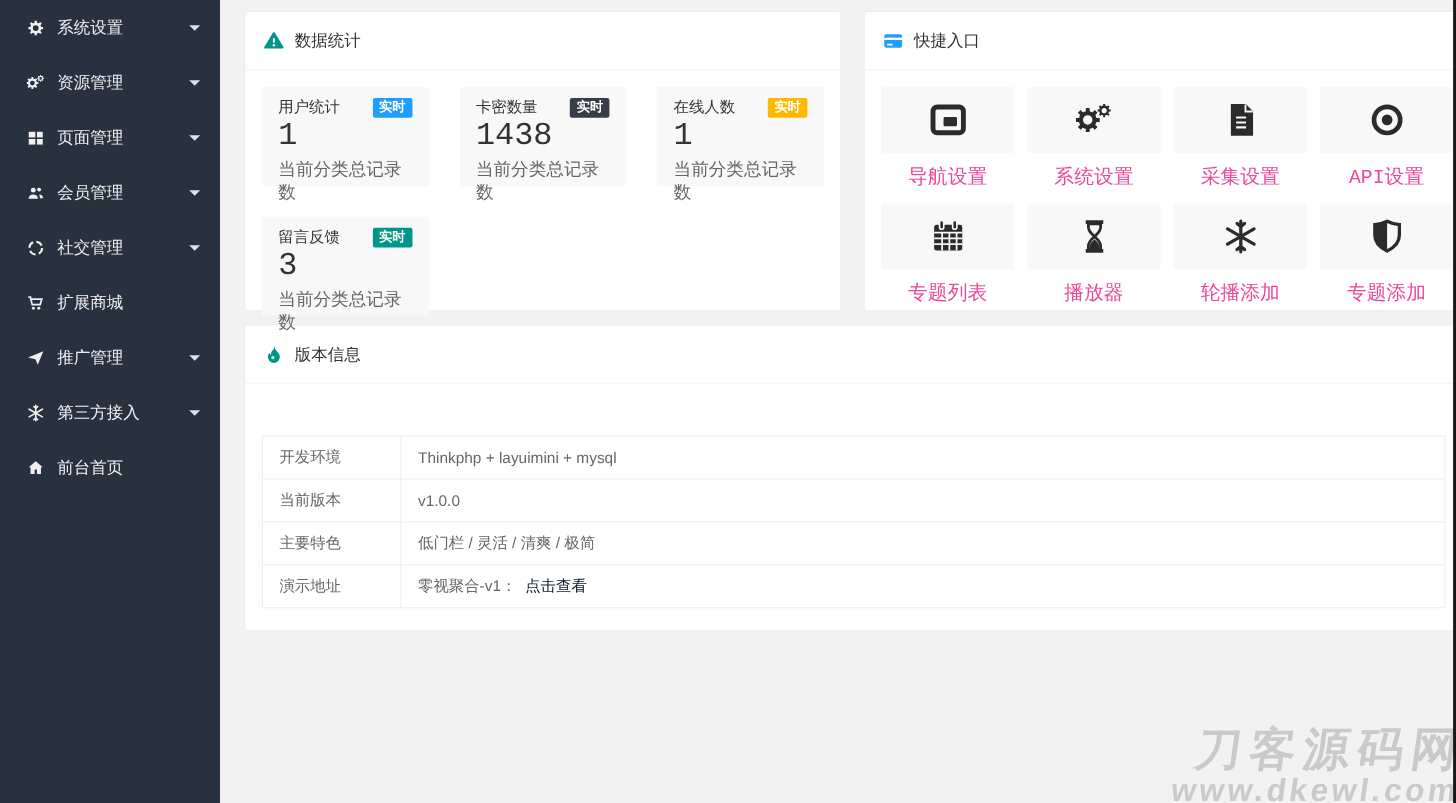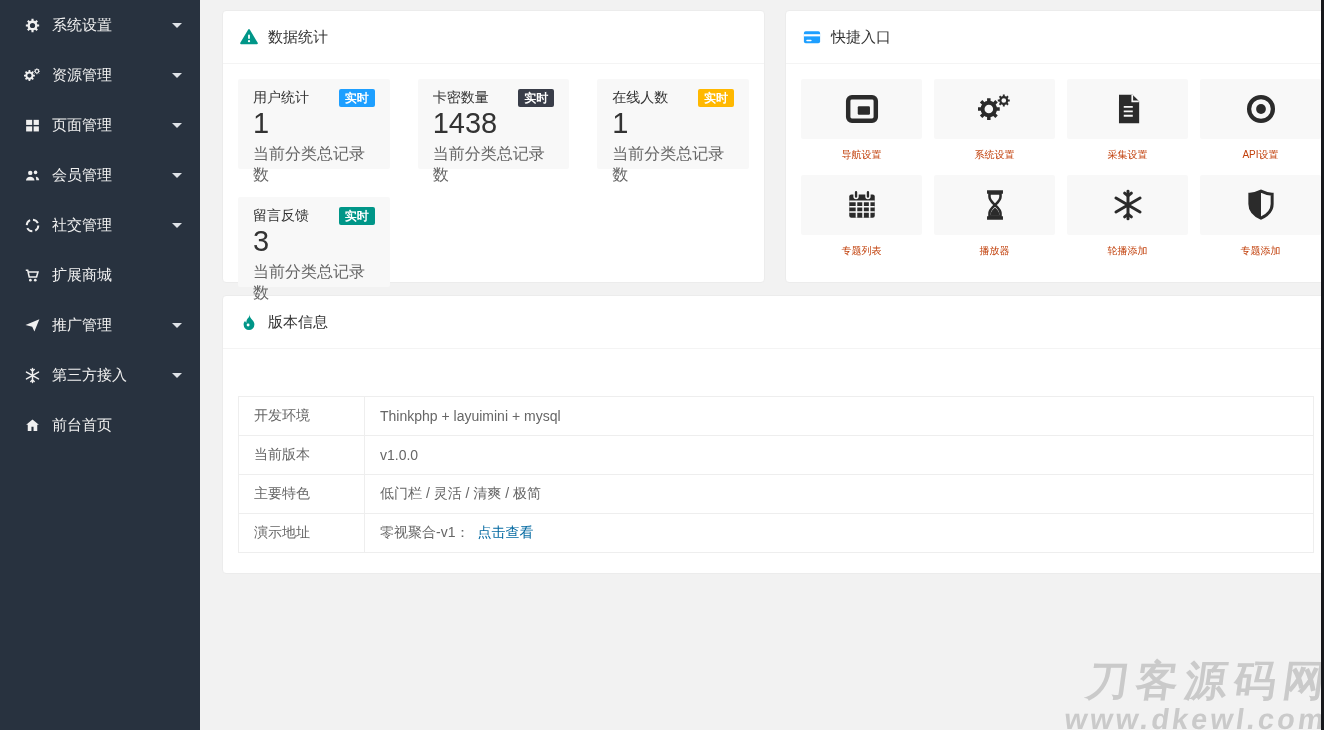--- a/index.html
+++ b/index.html
@@ -9,48 +9,48 @@
     font-family:"Liberation Sans","DejaVu Sans",sans-serif;
   }
   
   .sidebar{position:absolute;left:0;top:0;width:200px;height:730px;background:#28323F;z-index:2;}
   .nav-item{height:50px;display:flex;align-items:center;padding:0 18px 0 24px;color:#f0f0f0;font-size:15px;cursor:pointer;box-sizing:border-box;}
   .nav-icon{width:17px;height:17px;margin-right:11px;display:flex;color:#f0f0f0;flex:0 0 auto;}
   .nav-icon svg{width:100%;height:100%;}
   .chev{margin-left:auto;width:0;height:0;border-left:5px solid transparent;border-right:5px solid transparent;border-top:5.5px solid #dfe3e8;}
   
   .main{position:absolute;left:200px;top:0;width:1124px;height:730px;padding:10px 0 0 22px;box-sizing:border-box;}
-  .row1{display:flex;gap:20px;align-items:flex-start;}
+  .row1{display:flex;gap:20px;align-items:flex-start;font-family:Liberation Mono, monospace;}
   .card{background:#fff;border:1px solid #ececec;border-radius:4px;box-sizing:border-box;}
   .card-header{height:53px;display:flex;align-items:center;padding:0 17px;border-bottom:1px solid #f4f4f4;font-size:15px;color:#333;gap:10px;box-sizing:border-box;}
   .header-icon{display:flex;flex:0 0 auto;}
   .header-icon svg{width:18px;height:18px;}
   
   .card-stats{width:543px;height:273px;flex:0 0 auto;}
   .stats-grid{display:grid;grid-template-columns:1fr 1fr 1fr;gap:28px;padding:15px;}
   .stat-box{background:#f8f8f8;height:90px;padding:10px 15px;box-sizing:border-box;border-radius:2px;}
   .stat-top{display:flex;align-items:center;justify-content:space-between;}
   .stat-label{font-size:14px;color:#333;}
   .badge{font-size:12px;color:#fff;padding:2.5px 6px;border-radius:2px;line-height:1.1;font-weight:bold;}
   .stat-value{font-size:29px;color:#333;line-height:1.15;}
   .stat-sub{font-size:16px;color:#666;margin-top:3px;}
   
   .card-quick{width:550px;height:273px;flex:0 0 auto;}
   .quick-grid{display:grid;grid-template-columns:repeat(4,121px);column-gap:12px;row-gap:0;padding:15px;}
   .quick-item{text-align:center;cursor:pointer;}
   .quick-box{height:60px;background:#f8f8f8;display:flex;align-items:center;justify-content:center;border-radius:2px;}
   .quick-box svg{width:34px;height:34px;color:#2b2b2b;}
-  .quick-label{font-size:10px;color:#c2410c;margin:9px 0 13px;}
+  .quick-label{font-size:18px;color:#ec4899;margin:9px 0 13px;}
   
   .card-version{width:1108px;margin-top:12px;}
   .table-wrap{padding:15px 15px 20px;}
   table.version{width:100%;border-collapse:collapse;margin-top:32px;}
   table.version td{border:1px solid #eee;height:38px;padding:0 15px;font-size:14px;color:#666;}
   td.vlabel{width:95px;color:#555;}
-  .link{color:#0369a1;text-decoration:none;cursor:pointer;margin-left:8px;}
+  .link{color:#0f172a;text-decoration:none;cursor:pointer;margin-left:8px;}
   
   .watermark{position:absolute;right:-6px;bottom:-4px;text-align:right;color:#cacaca;font-weight:bold;transform:skewX(-8deg);line-height:1;z-index:5;}
   .wm1{font-size:42px;letter-spacing:7px;}
   .wm2{font-size:29px;letter-spacing:3px;margin-top:3px;}
   .edge{position:absolute;right:0;top:0;width:3px;height:730px;background:#17181c;z-index:10;}
 </style>
 </head>
 <body>
 
 <svg width="0" height="0" style="position:absolute" aria-hidden="true">

